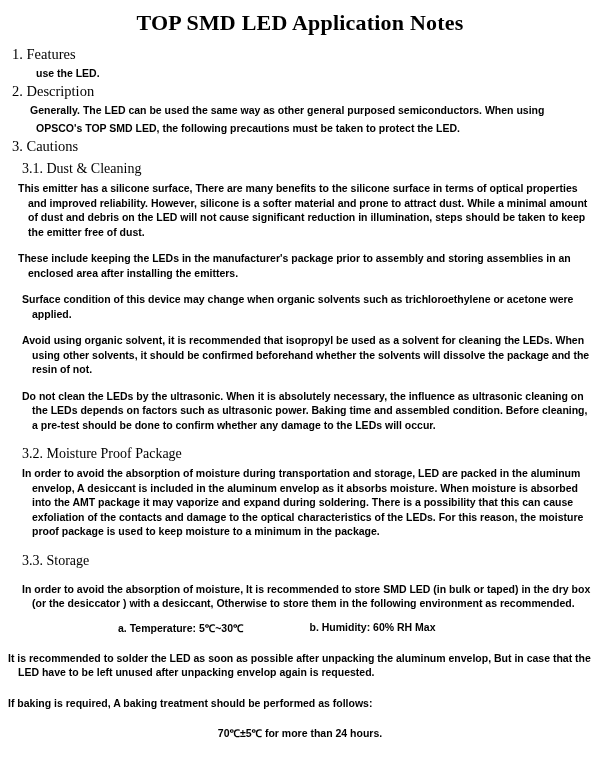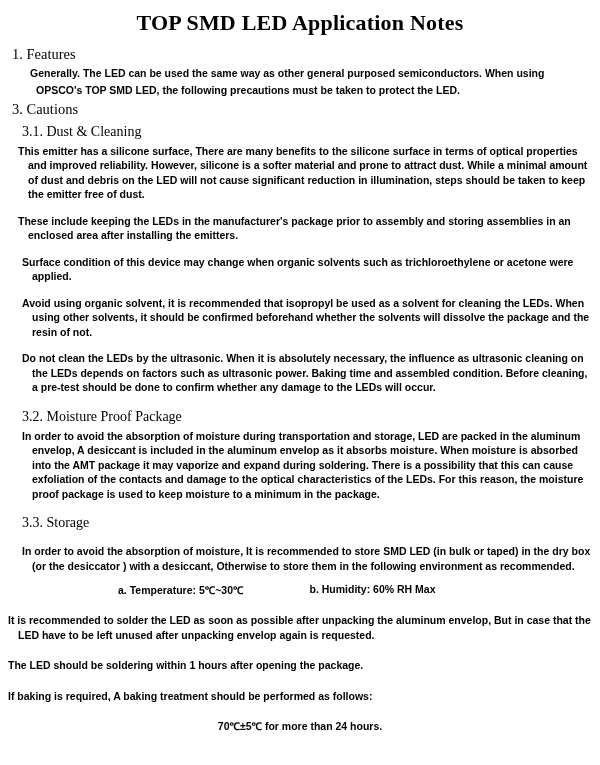--- a/index.html
+++ b/index.html
@@ -82,21 +82,26 @@
 <body>
 
 <div class="page">
 
   <div class="doc-title">TOP SMD LED Application Notes</div>
 
   <div class="h1">
     <span>1.</span>
     <span>Features</span>
   </div>
+  <div class="body-text indent-1">use the LED.</div>
 
+  <div class="h1">
+    <span>2.</span>
+    <span>Description</span>
+  </div>
   <div class="body-text indent-2">Generally. The LED can be used the same way as other general purposed semiconductors. When using</div>
   <div class="body-text indent-1">OPSCO's TOP SMD LED, the following precautions must be taken to protect the LED.</div>
 
   <div class="h1">
     <span>3.</span>
     <span>Cautions</span>
   </div>
 
   <div class="h2">
     <span>3.1.</span>
@@ -125,19 +130,18 @@
   <div class="gap-sm"></div>
   <div class="body-text indent-3 hang">In order to avoid the absorption of moisture, It is recommended to store SMD LED (in bulk or taped) in the dry box (or the  desiccator ) with a desiccant, Otherwise to store them in the following environment as recommended.</div>
 
   <div class="env-row">
     <span class="env-temp">a. Temperature: 5℃~30℃</span>
     <span class="env-hum">b. Humidity:  60% RH  Max</span>
   </div>
 
   <div class="bottom-block">
     <p class="body-text indent-4 hang">It is recommended to solder the LED as soon as possible after unpacking the aluminum envelop, But in case that the LED have to be left unused after unpacking envelop again is requested.</p>
-    <p class="body-text indent-4 hang">The LED should be soldering within 1 hours after opening the package.</p>
     <p class="body-text indent-4 hang">If baking is required, A baking treatment should be performed as follows:</p>
   </div>
 
   <div class="center-line">70℃±5℃ for more than 24 hours.</div>
 
 </div>
 
 </body></html>

